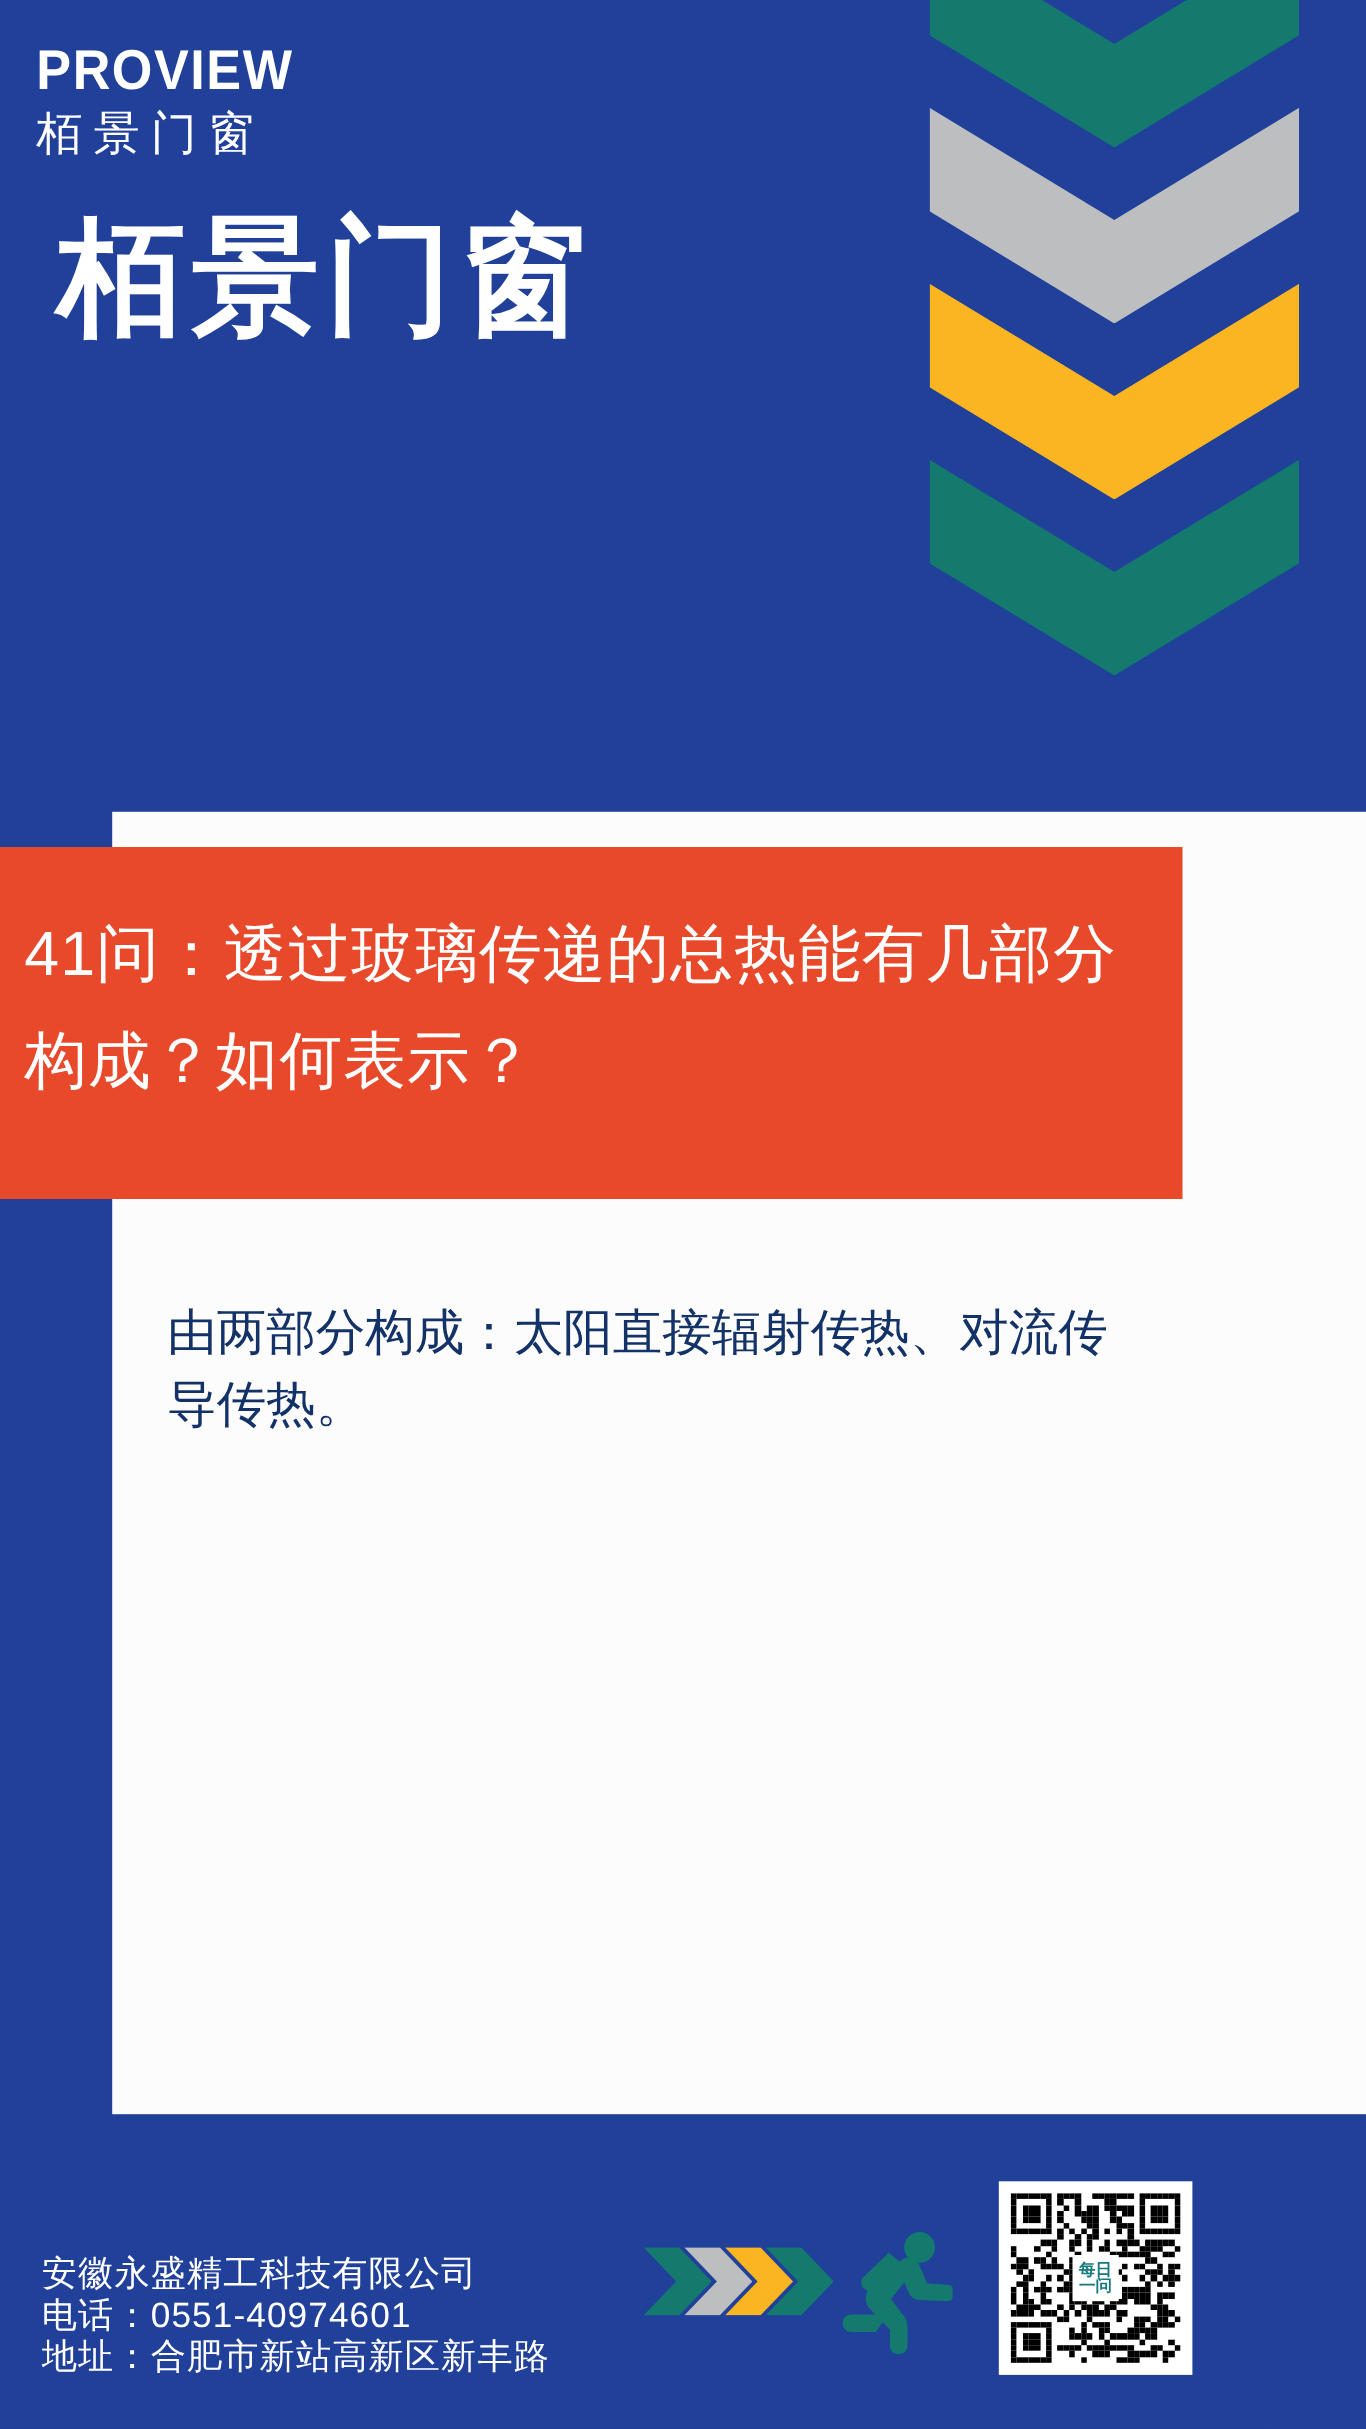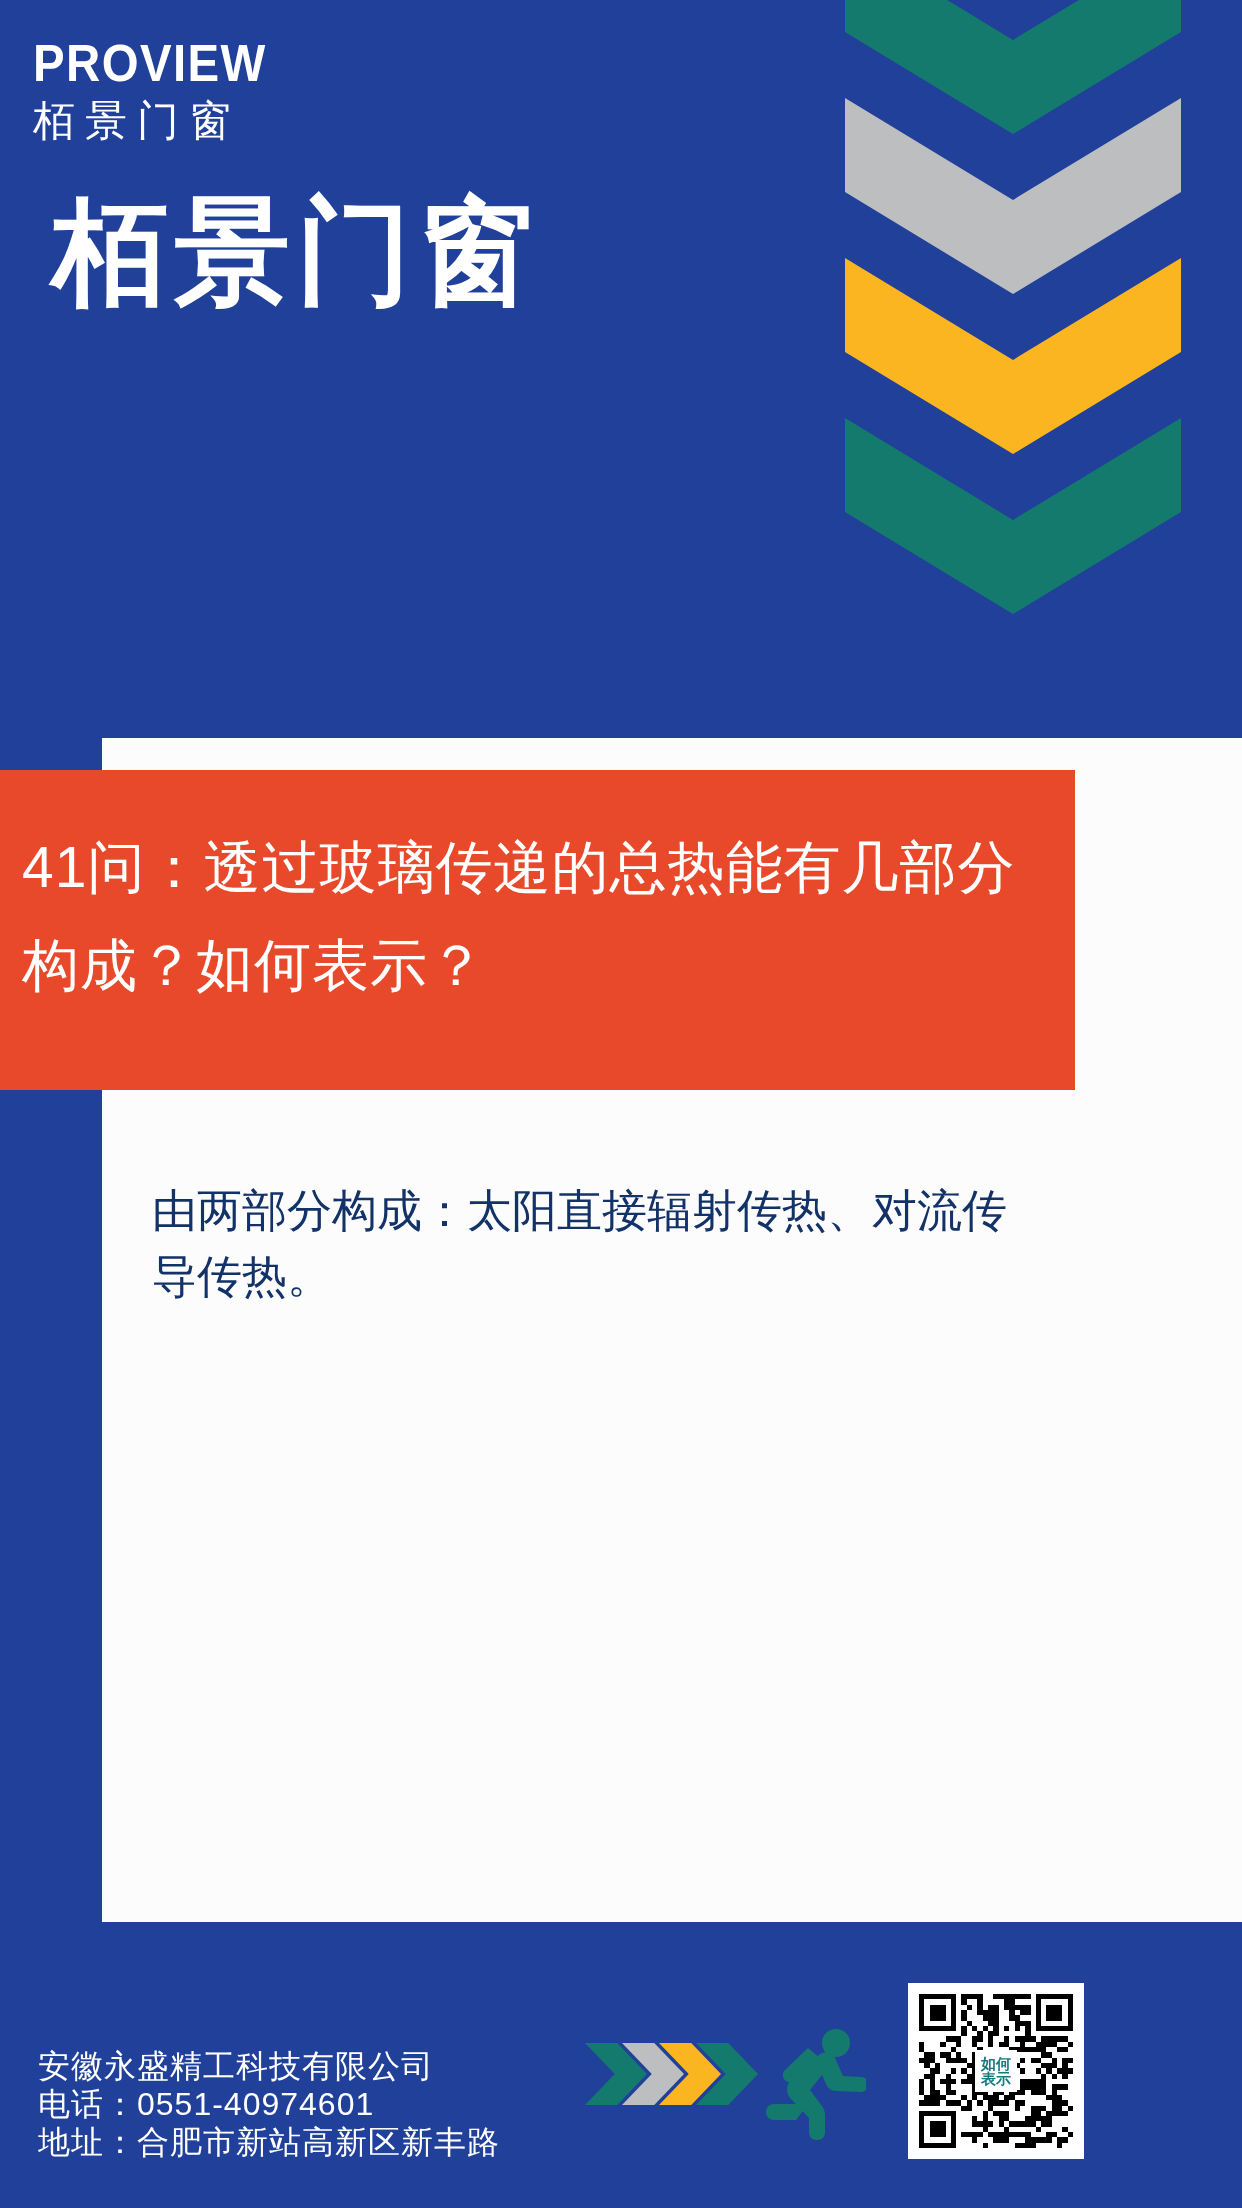--- a/index.html
+++ b/index.html
@@ -1049,16 +1049,16 @@
       <i></i>
       <i></i>
       <i style="background: transparent;"></i>
       <i style="background: transparent;"></i>
       <i style="background: transparent;"></i>
       <i style="background: transparent;"></i>
       <i></i>
       <i style="background: transparent;"></i>
       <i style="background: transparent;"></i>
     <div id="qr-center">
-      <span>如何表示</span>
+      <span>每日一问</span>
     </div>
   </div>
 </div>
 
 </body></html>

